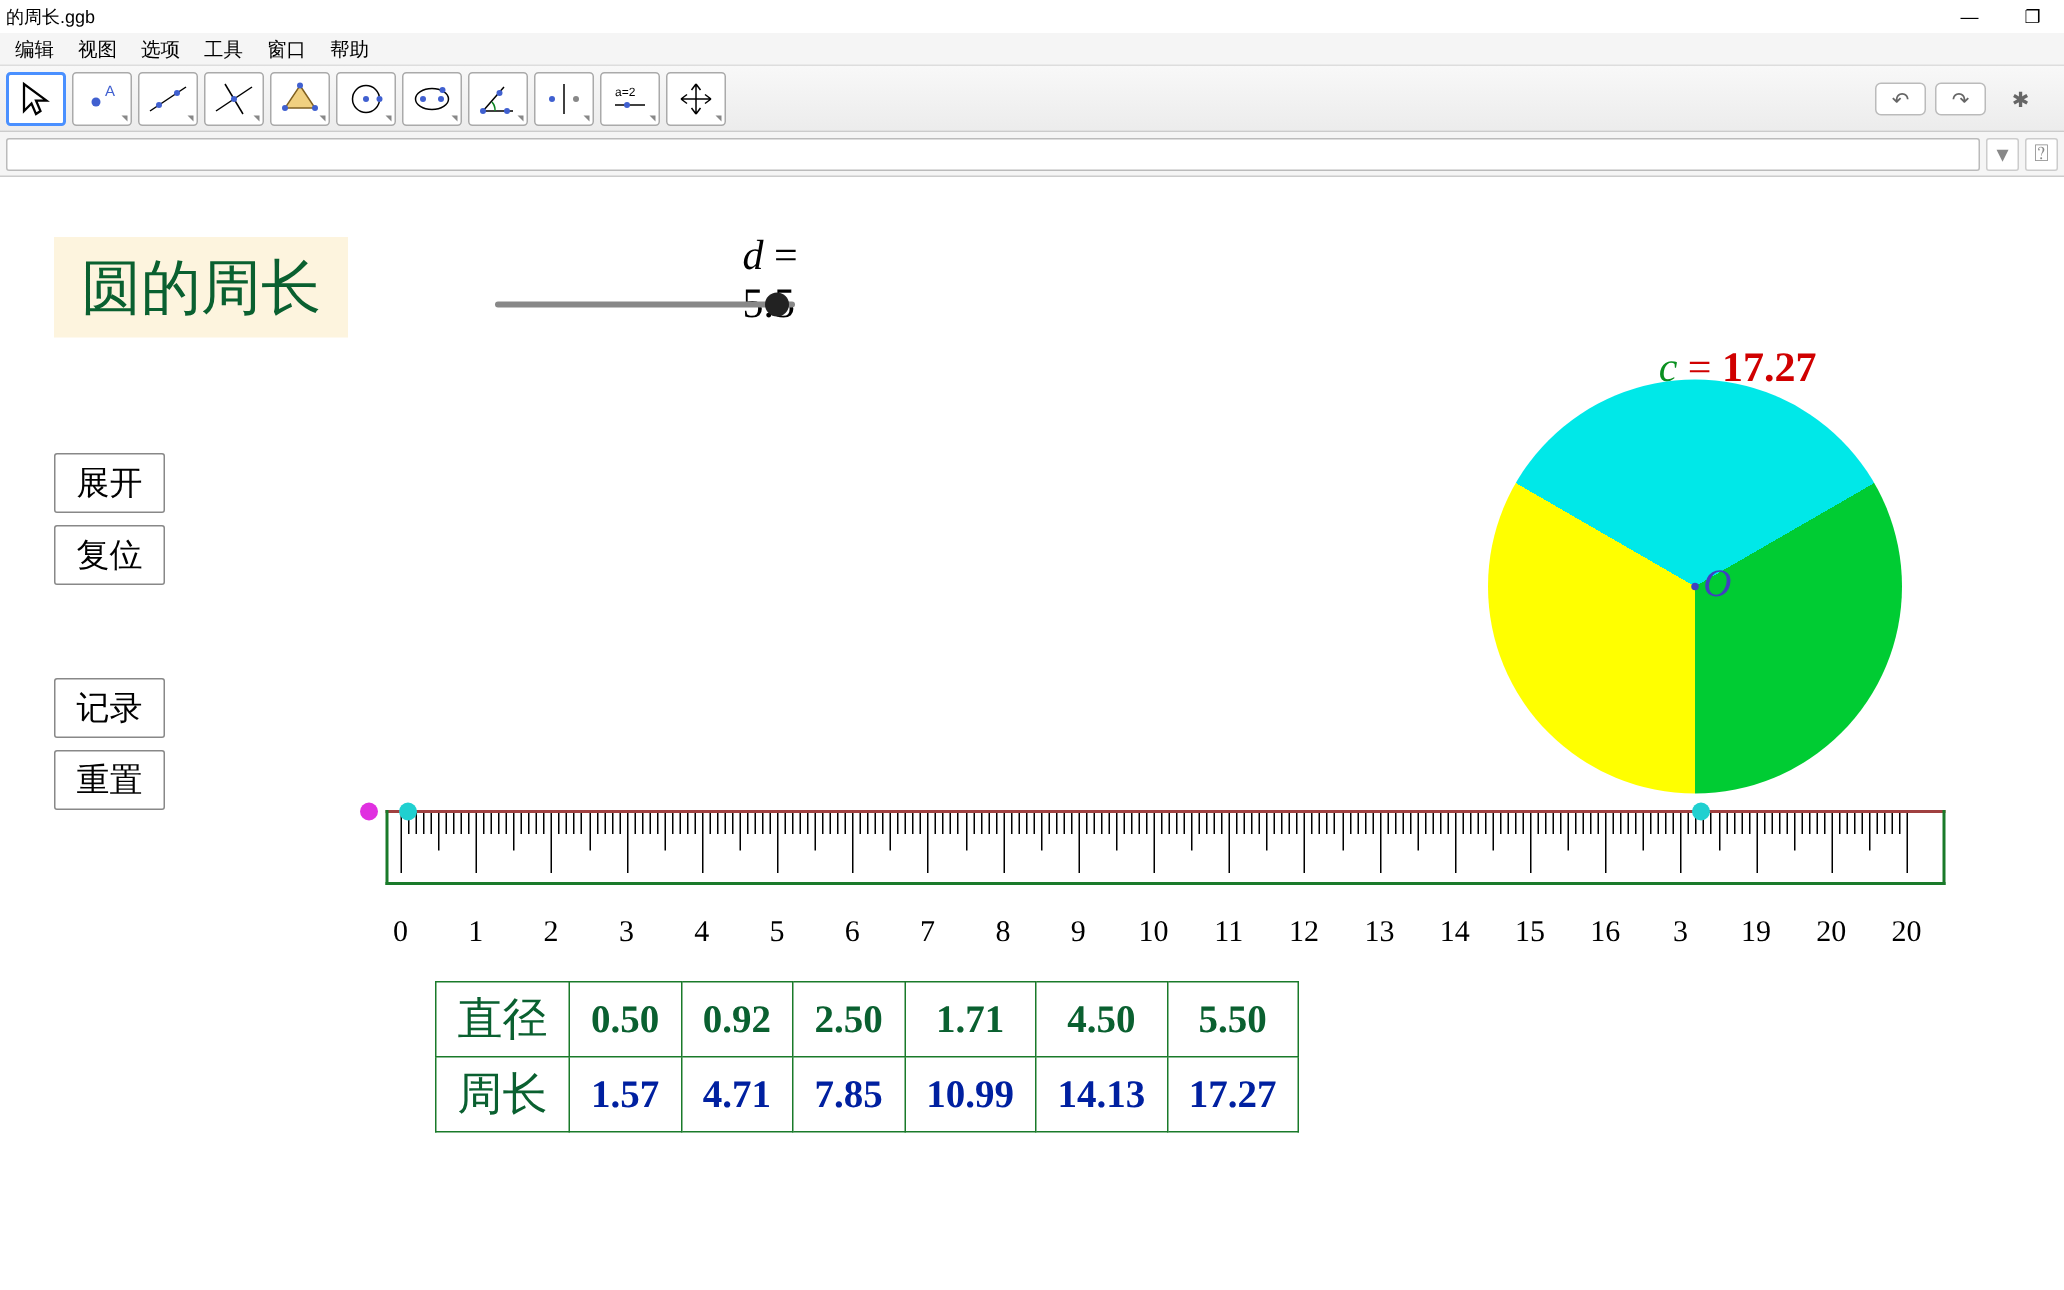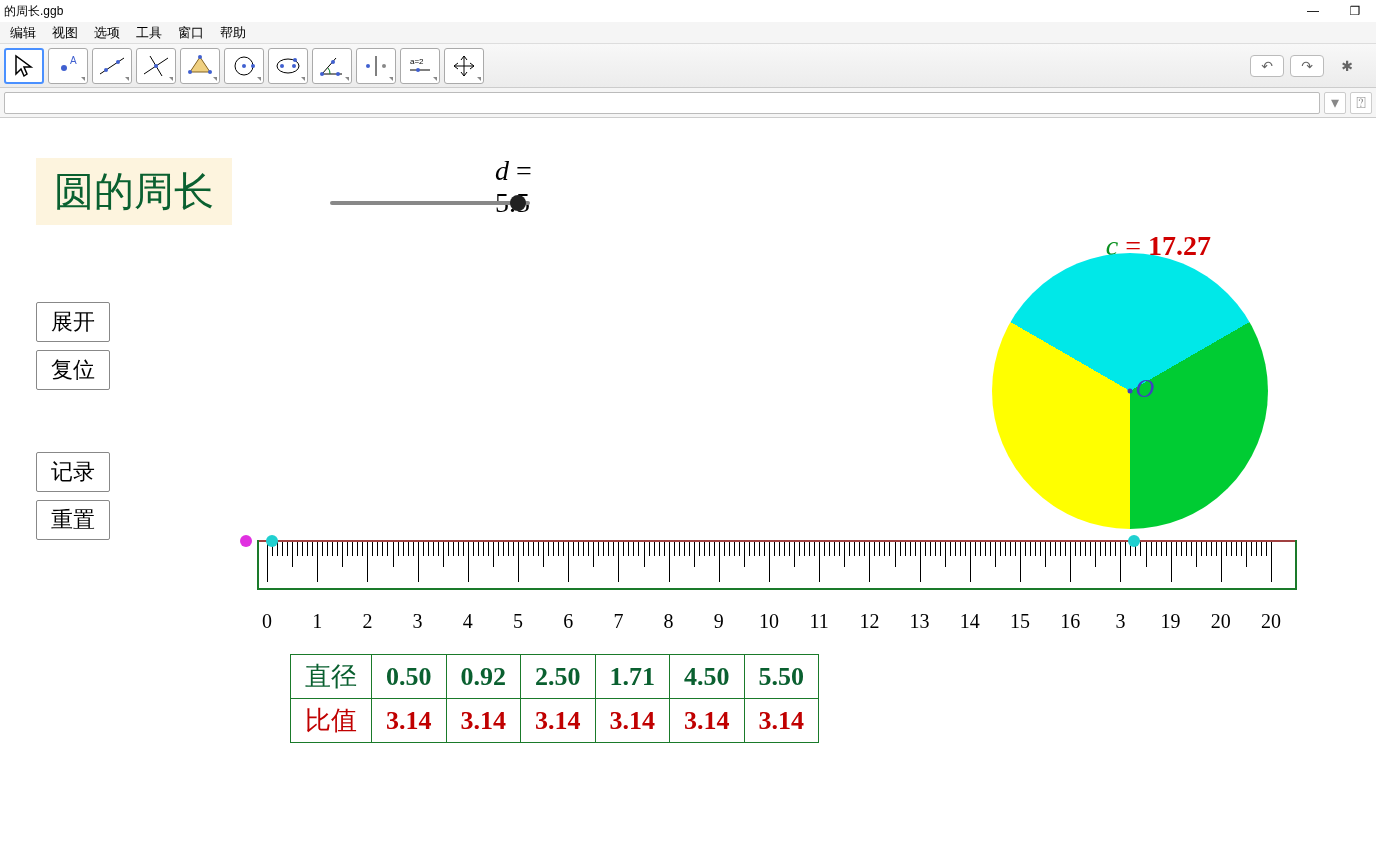--- a/index.html
+++ b/index.html
@@ -57,21 +57,21 @@
 .tick.minor { height: 14px; }
 .tick-label { position: absolute; top: 68px; font-family: "Times New Roman", serif; font-size: 20px; transform: translateX(-50%); }
 
 .ruler-dot { position: absolute; width: 12px; height: 12px; border-radius: 50%; top: 417px; }
 .dot-magenta { background: #e030e0; left: 240px; }
 .dot-cyan1 { background: #20d0d0; left: 266px; }
 .dot-cyan2 { background: #20d0d0; left: 1128px; }
 
 .data-table { position: absolute; left: 290px; top: 536px; border-collapse: collapse; }
 .data-table td { border: 1px solid #1a7a2a; padding: 4px 14px; text-align: center; font-family: "Times New Roman", "SimSun", serif; font-size: 26px; font-weight: bold; }
-.data-table .hdr { color: #0a6030; font-family: "SimSun", serif; font-size: 26px; font-weight: normal; }
+.data-table .hdr { color: #0a6030; font-family: "SimSun", serif; font-size: 30px; font-weight: normal; }
 .data-table .row-c td { color: #0020a0; }
 .data-table .row-c td.hdr { color: #0a6030; }
 .data-table .row-r td { color: #c00000; }
 .data-table .row-r td.hdr { color: #c00000; }
 .data-table .row-d td { color: #0a6030; }
 
 svg.tool-icon { width: 32px; height: 28px; }
 </style>
 </head>
 <body>
@@ -447,25 +447,25 @@
     <tbody>
         <tr class="row-d">
       <td class="hdr">直径</td>
       <td>0.50</td>
       <td>0.92</td>
       <td>2.50</td>
       <td>1.71</td>
       <td>4.50</td>
       <td>5.50</td>
     </tr>
-    <tr class="row-r">
-      <td class="hdr">比值</td>
-      <td>3.14</td>
-      <td>3.14</td>
-      <td>3.14</td>
-      <td>3.14</td>
-      <td>3.14</td>
-      <td>3.14</td>
+    <tr class="row-c">
+      <td class="hdr">周长</td>
+      <td>1.57</td>
+      <td>4.71</td>
+      <td>7.85</td>
+      <td>10.99</td>
+      <td>14.13</td>
+      <td>17.27</td>
     </tr>
   </tbody>
     </table>
 
 </div>
 
 </body></html>

